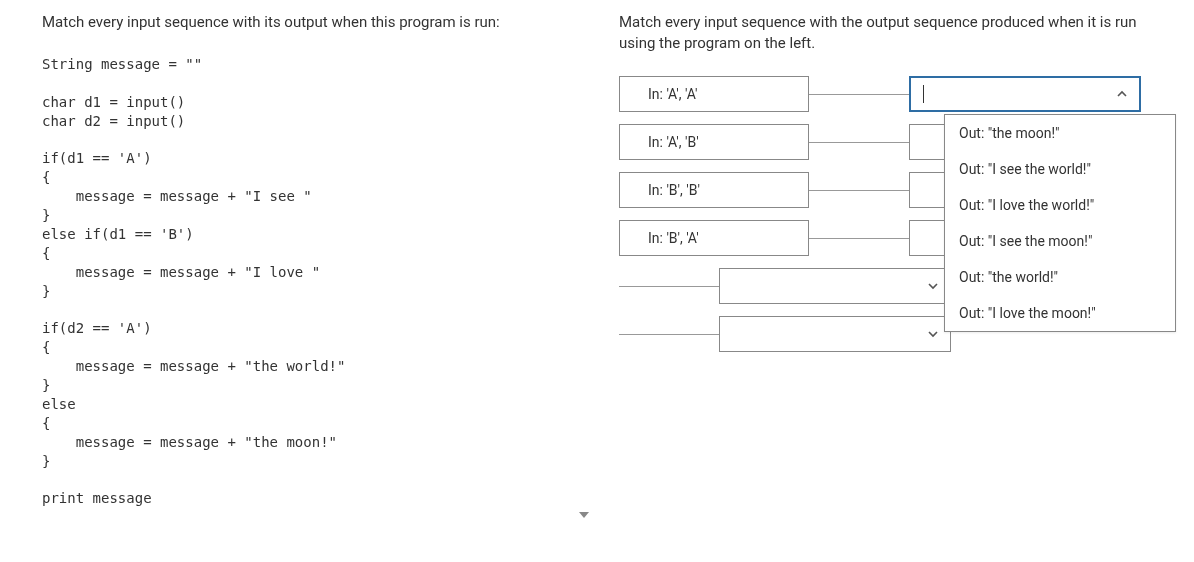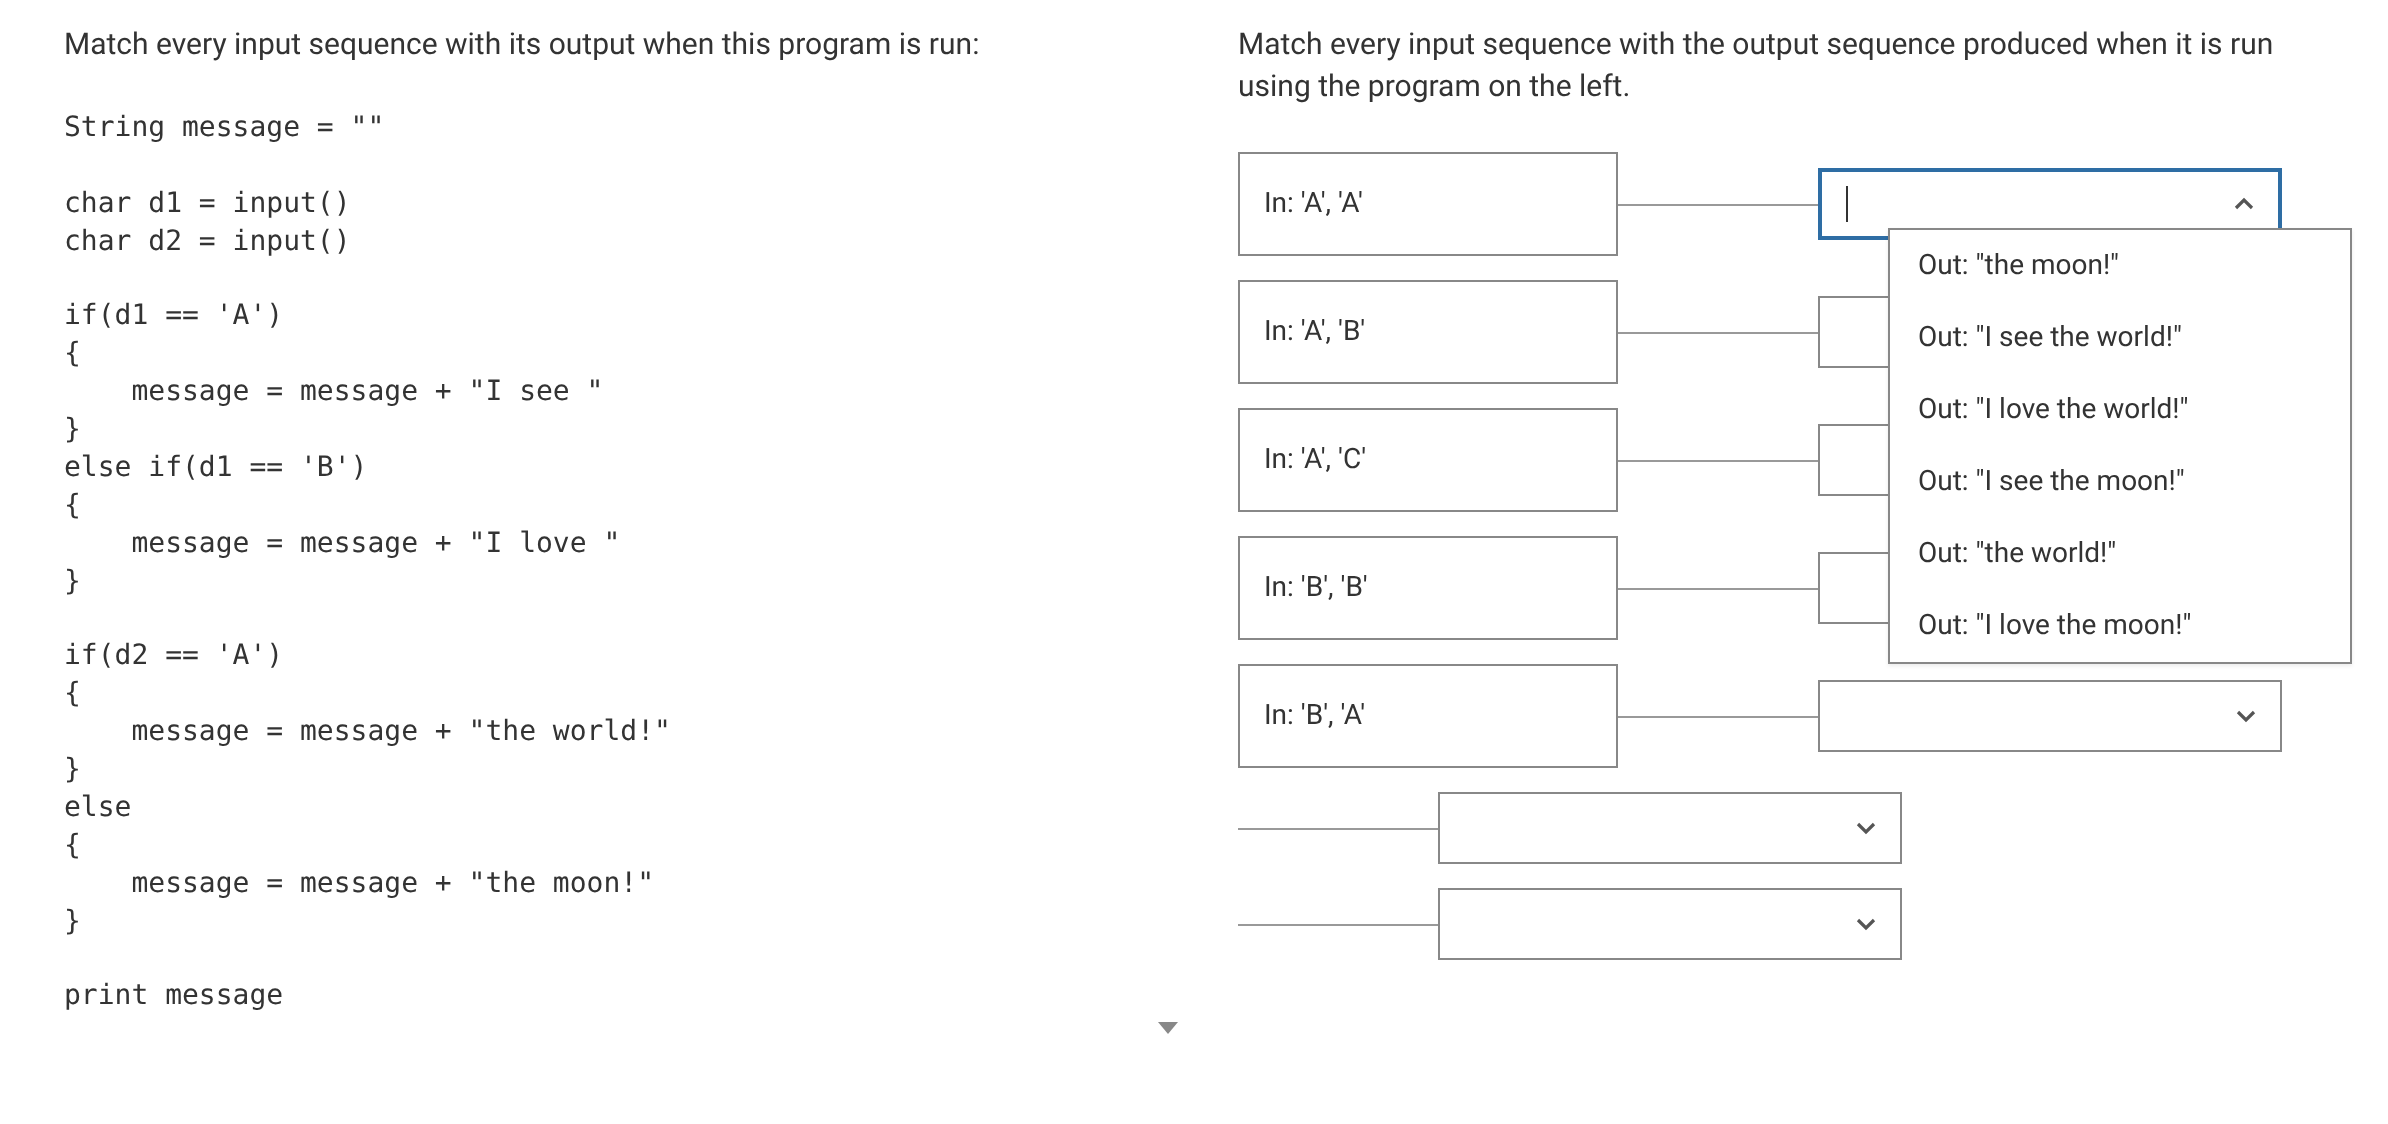--- a/index.html
+++ b/index.html
@@ -8,21 +8,21 @@
       font-size: 14px;
       color: #333;
       background: #fff;
       display: flex;
       width: 1194px;
       height: 562px;
       overflow: hidden;
     }
     .left-panel {
       width: 595px;
-      padding: 12px 32px;
+      padding: 12px 42px;
       position: relative;
       overflow-y: auto;
     }
     .right-panel {
       width: 599px;
       padding: 12px 18px 12px 24px;
     }
     .instruction {
       font-size: 15px;
       color: #333;
@@ -37,25 +37,25 @@
       color: #333;
     }
     .match-row {
       display: flex;
       align-items: center;
       margin-bottom: 12px;
       position: relative;
     }
     .input-box {
       width: 190px;
-      height: 52px;
+      height: 36px;
       border: 1px solid #888;
       display: flex;
       align-items: center;
-      padding: 0 12px;
+      padding: 0 28px;
       font-size: 14px;
       background: #fff;
     }
     .connector {
       flex: 0 0 100px;
       height: 1px;
       background: #999;
       margin: 0 0px;
     }
     .select-box {
@@ -160,32 +160,20 @@
           <span><span class="cursor-bar"></span></span>
           <span class="chevron">
             <svg viewBox="0 0 12 12">
               <polyline points="2,8 6,4 10,8"></polyline>
             </svg>
           </span>
         </div>
       </div>
       <div class="match-row">
         <div class="input-box">In: 'A', 'B'</div>
-        <div class="connector"></div>
-        <div class="select-box">
-          <span></span>
-          <span class="chevron">
-            <svg viewBox="0 0 12 12">
-              <polyline points="2,4 6,8 10,4"></polyline>
-            </svg>
-          </span>
-        </div>
-      </div>
-      <div class="match-row">
-        <div class="input-box">In: 'A', 'C'</div>
         <div class="connector"></div>
         <div class="select-box">
           <span></span>
           <span class="chevron">
             <svg viewBox="0 0 12 12">
               <polyline points="2,4 6,8 10,4"></polyline>
             </svg>
           </span>
         </div>
       </div>

